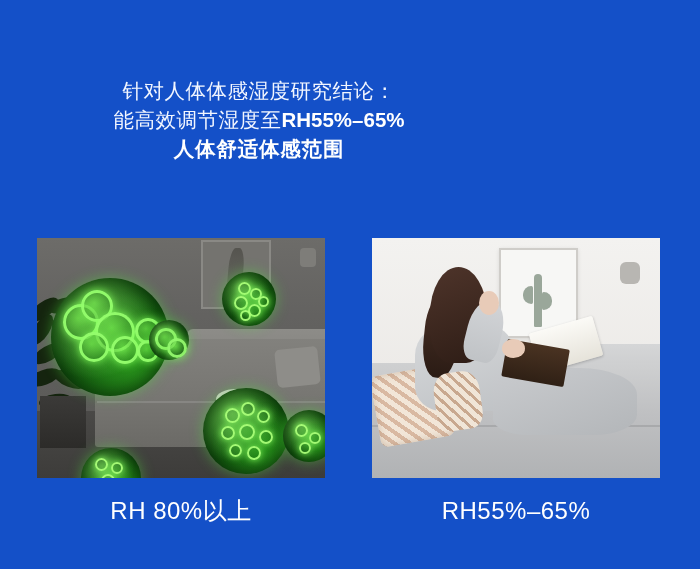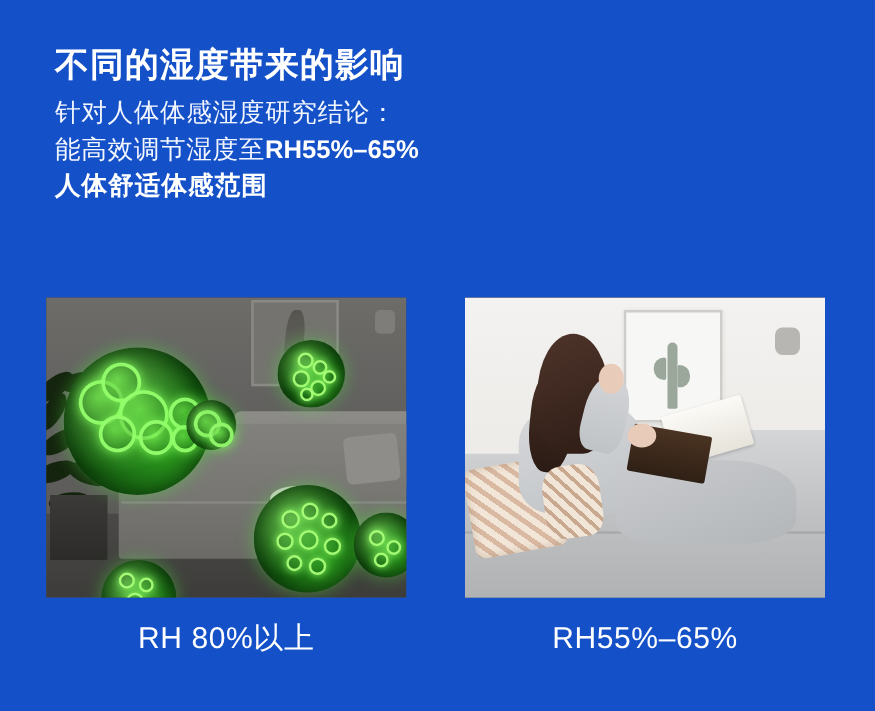--- a/index.html
+++ b/index.html
@@ -40,21 +40,21 @@
     position: absolute;
     left: 44px;
     top: 76px;
     width: 430px;
     color: #f2f6ff;
     font-size: 20.5px;
     line-height: 29px;
     letter-spacing: 0.5px;
     white-space: nowrap;
   }
-  .body-copy .line { display: block; }
+  .body-copy .line { display: block; text-align: center; }
   .body-copy .line.bold { font-weight: bold; color: #ffffff; letter-spacing: 0.8px; }
   .body-copy .rh-accent { font-weight: bold; color: #ffffff; letter-spacing: 0px; }
 
   
   .photo {
     position: absolute;
     top: 238px;
     width: 288px;
     height: 240px;
     overflow: hidden;
@@ -276,21 +276,20 @@
     line-height: 26px;
     margin-top: 2px;
     white-space: nowrap;
   }
 </style>
 </head>
 <body>
 
 <div id="poster">
 
-  <h1 class="headline">不同的湿度带来的影响</h1>
 
   <div class="body-copy">
     <span class="line">针对人体体感湿度研究结论：</span>
     <span class="line"><span>能高效调节湿度至</span><span class="rh-accent">RH55%–65%</span></span>
     <span class="line bold">人体舒适体感范围</span>
   </div>
 
   <div class="photo left">
     <div class="scene">
       <div class="ls-wall"></div>

